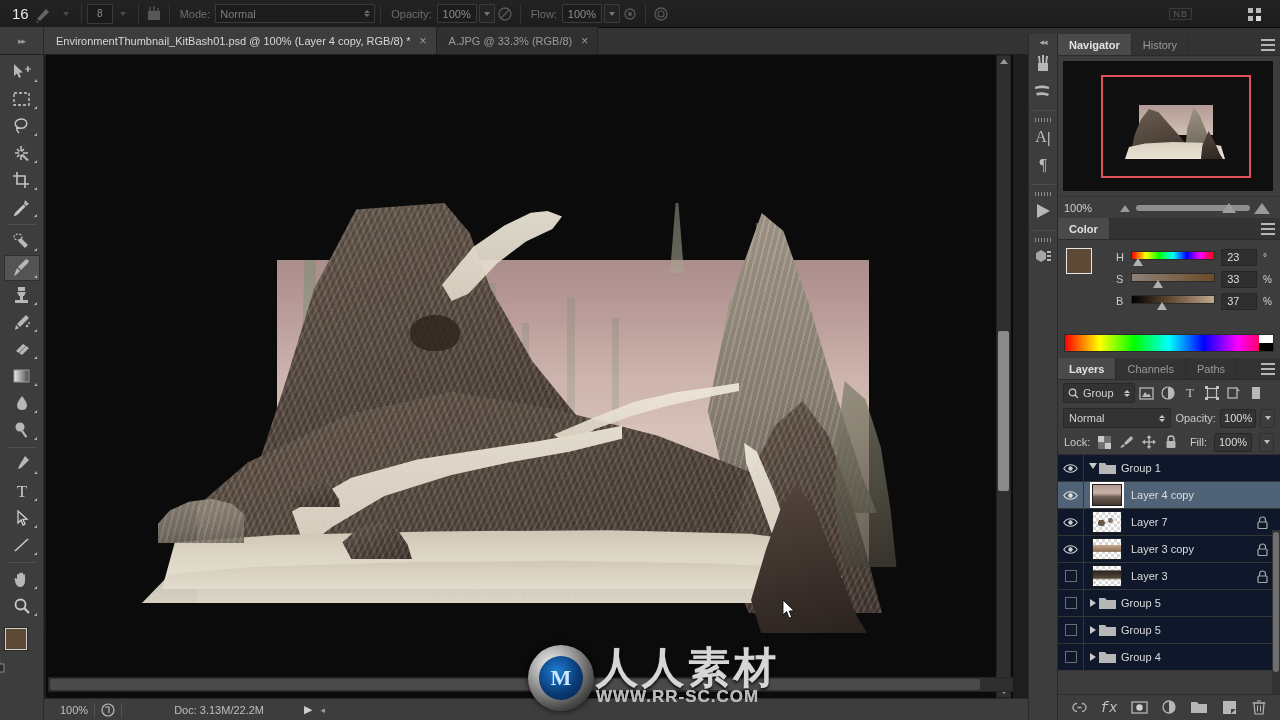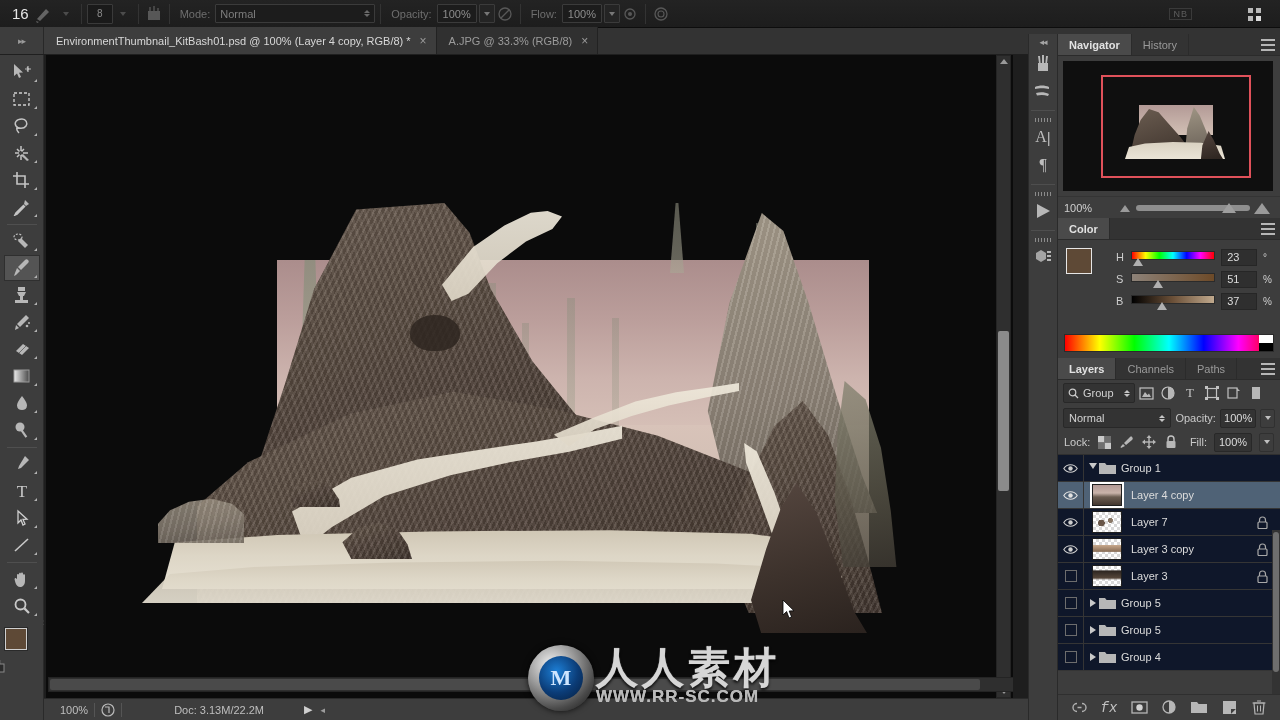--- a/index.html
+++ b/index.html
@@ -822,21 +822,21 @@
       <span class="hsb-val">23</span>
       <span class="hsb-unit">°</span>
     </div>
 
     <div class="hsb-row">
       <span class="hsb-label">S</span>
       <div class="hsb-slider">
         <div class="hsb-bar" style="background:linear-gradient(90deg,#8d8278,#6d4a28)"></div>
         <span class="hsb-knob" style="left:22px"></span>
       </div>
-      <span class="hsb-val">51</span>
+      <span class="hsb-val">33</span>
       <span class="hsb-unit">%</span>
     </div>
 
     <div class="hsb-row">
       <span class="hsb-label">B</span>
       <div class="hsb-slider">
         <div class="hsb-bar" style="background:linear-gradient(90deg,#000000,#6b5038,#c0a98d)"></div>
         <span class="hsb-knob" style="left:26px"></span>
       </div>
       <span class="hsb-val">37</span>

